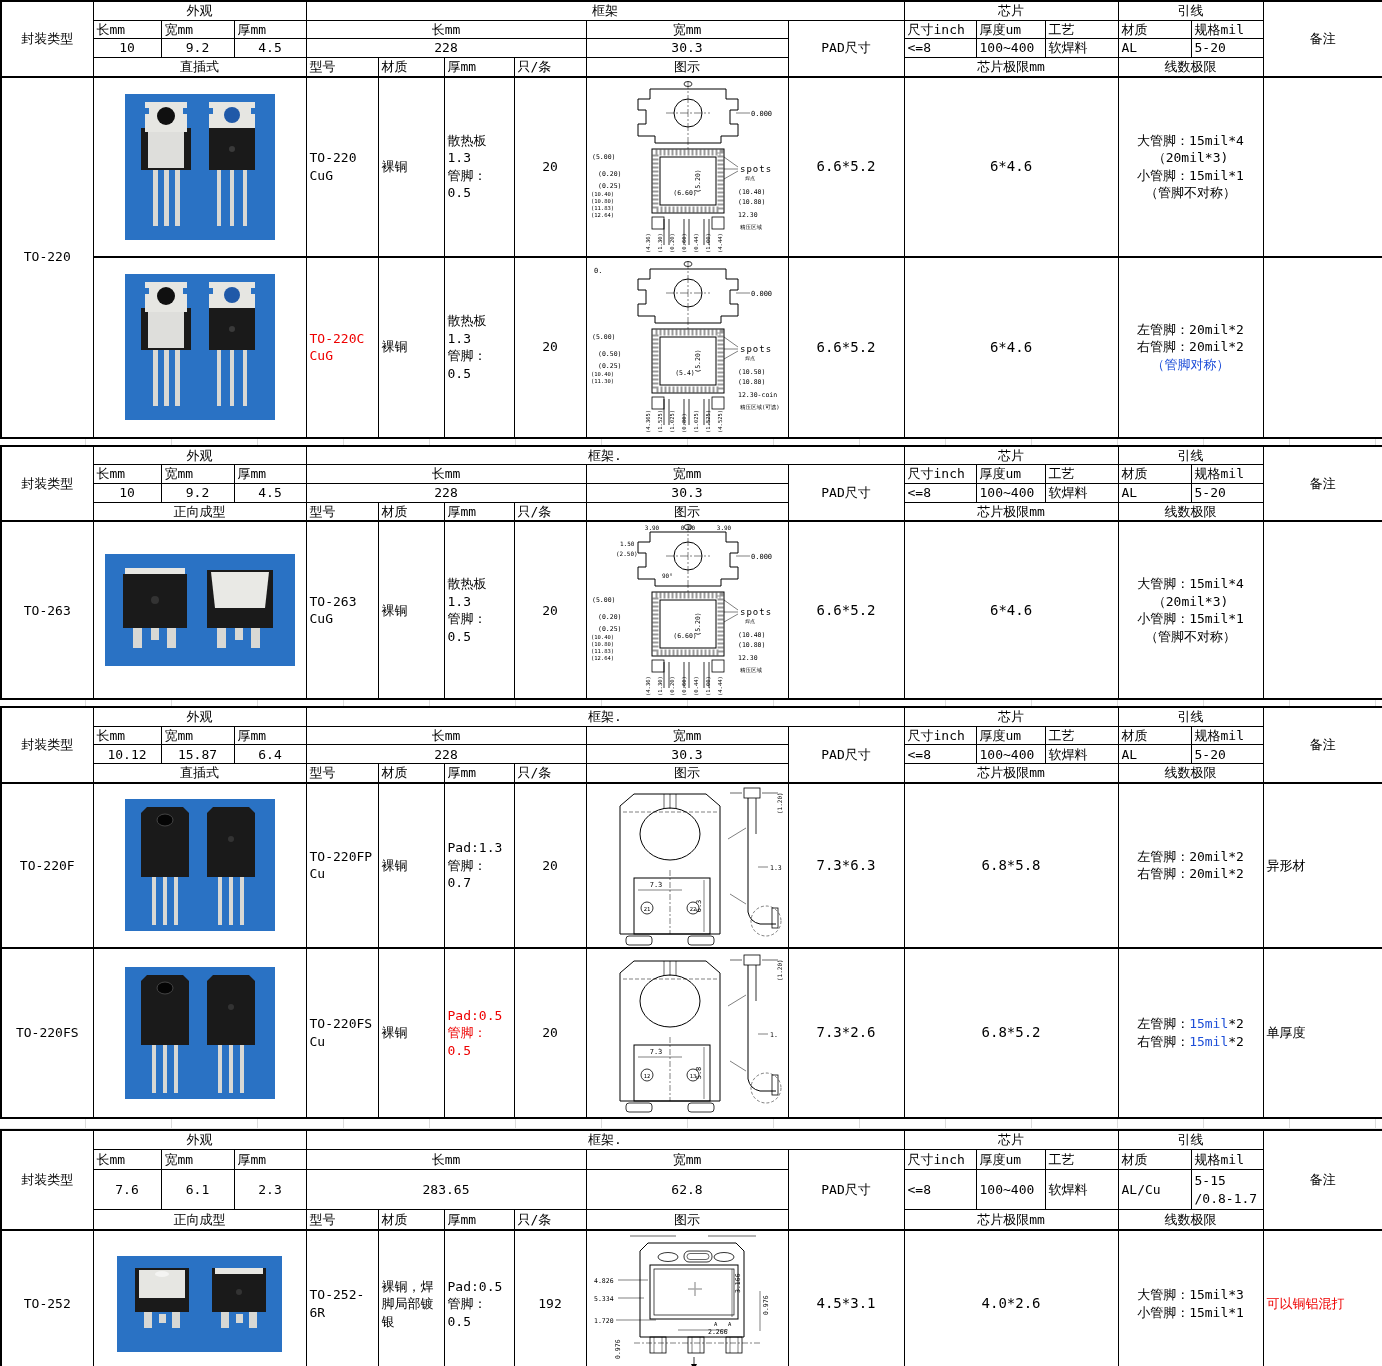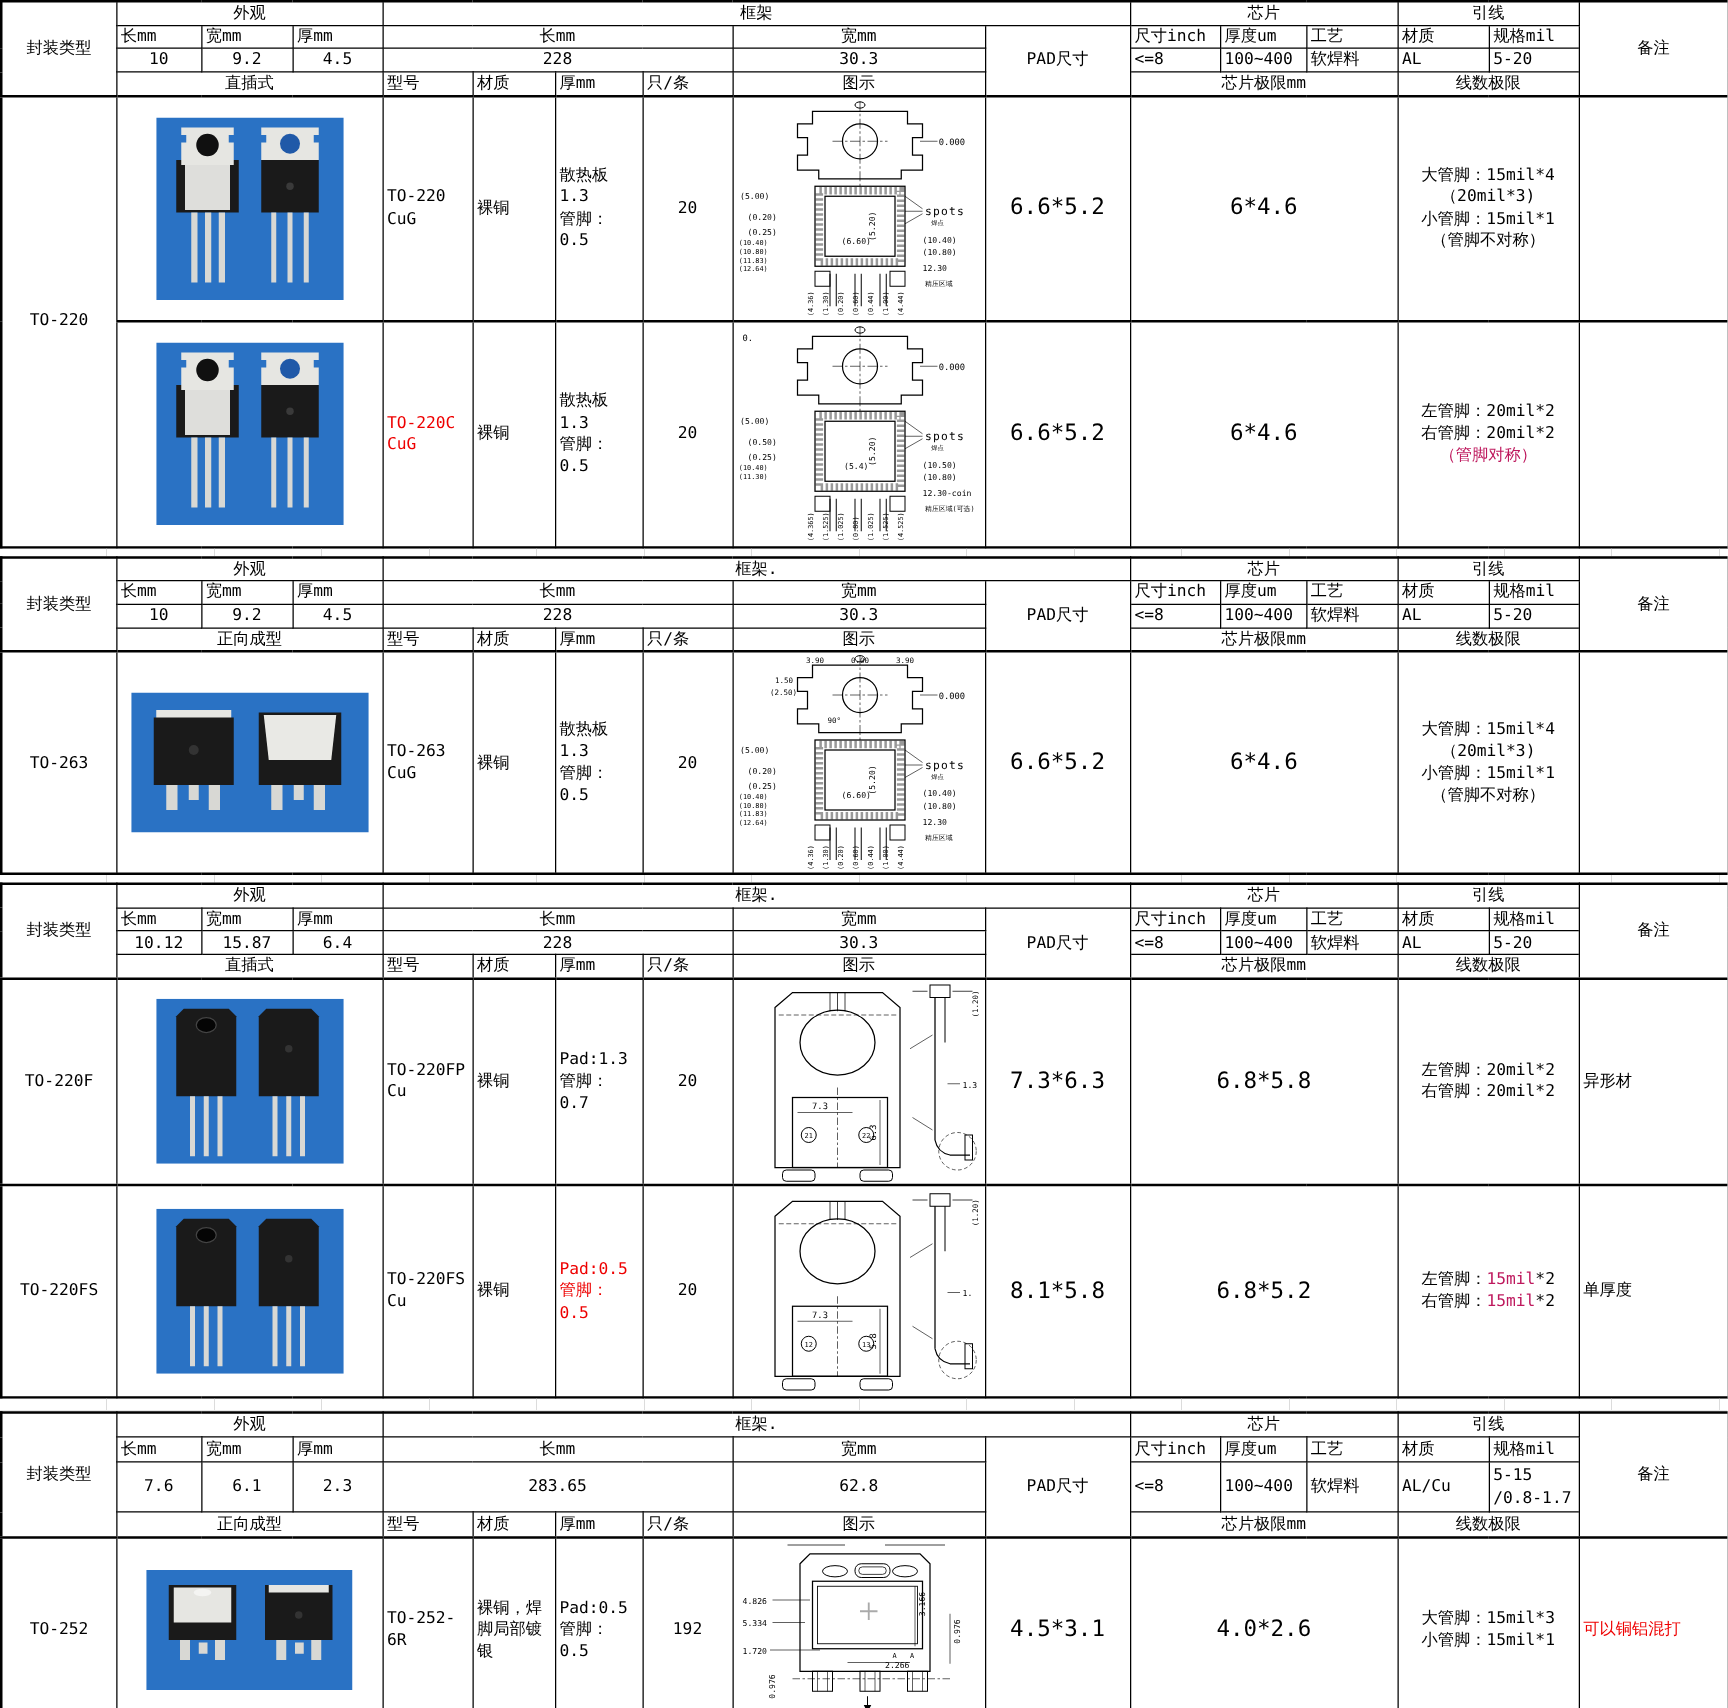--- a/index.html
+++ b/index.html
@@ -1,23 +1,23 @@
 <!DOCTYPE html>
 <html><head>
 <meta charset="utf-8">
 <style>
   html,body{margin:0;padding:0;background:#ffffff;}
   body{width:1382px;font-family:"DejaVu Sans Mono","Liberation Mono",monospace;font-size:13px;color:#000;}
   table.sec{border-collapse:collapse;table-layout:fixed;width:1382px;border:2px solid #000;}
   table.sec td{border:1px solid #000;padding:0 3px;overflow:hidden;vertical-align:middle;line-height:1.35;}
   td.c{text-align:center;}
-  td.big{font-size:18px;text-align:center;}
+  td.big{font-size:14px;text-align:center;}
   .pre{white-space:pre-line;}
   .red, .red span{color:#ee0000;}
-  span.red{color:#be185d;}
+  span.red{color:#1d4ed8;}
   tr.thick td{border-top:2px solid #000;}
   .photo{display:inline-block;vertical-align:middle;}
   .gap{height:6px;background:#fff;background-image:repeating-linear-gradient(90deg,transparent 0 85px,#dcdcdc 85px 86px);}
   .gap2{height:9px;background:#fff;background-image:repeating-linear-gradient(90deg,transparent 0 85px,#dcdcdc 85px 86px);border-bottom:1px solid #e8e8e8;}
   svg text{font-family:"DejaVu Sans Mono","Liberation Mono",monospace;fill:#000;}
   td .wline{text-align:center;}
 </style>
 </head>
 <body>
 
@@ -569,21 +569,21 @@
               <line x1="166" y1="14" x2="166" y2="50" stroke="#000" stroke-width="0.8"></line>
               <path d="M158,128 q2,10 12,12 h16" stroke="#000" fill="none" stroke-width="1"></path>
               <rect x="182" y="124" width="6" height="20" stroke="#000" fill="none" stroke-width="0.8"></rect>
               <circle cx="176" cy="137" r="15" stroke="#000" stroke-width="0.5" stroke-dasharray="3 2" fill="none"></circle>
               <line x1="138" y1="55" x2="156" y2="44" stroke="#000" stroke-width="0.5"></line>
               <line x1="140" y1="110" x2="156" y2="120" stroke="#000" stroke-width="0.5"></line>
               <text font-size="6" transform="translate(192,30) rotate(-90)">(1.20)</text>
               <line x1="168" y1="83" x2="178" y2="83" stroke="#000" stroke-width="0.5"></line>
               <text x="180" y="86" font-size="6.5">1.</text>
             </svg></td>
-          <td class="big">8.1*5.8</td>
+          <td class="big">7.3*2.6</td>
           <td colspan="3" class="big">6.8*5.2</td>
           <td colspan="2">
             <div class="wline"><span>左管脚：</span><span class="red">15mil</span><span>*2</span></div>
             <div class="wline"><span>右管脚：</span><span class="red">15mil</span><span>*2</span></div>
           </td>
           <td>单厚度</td>
         </tr>
       </tbody>
     </table>
     <div class="gap2"></div>

